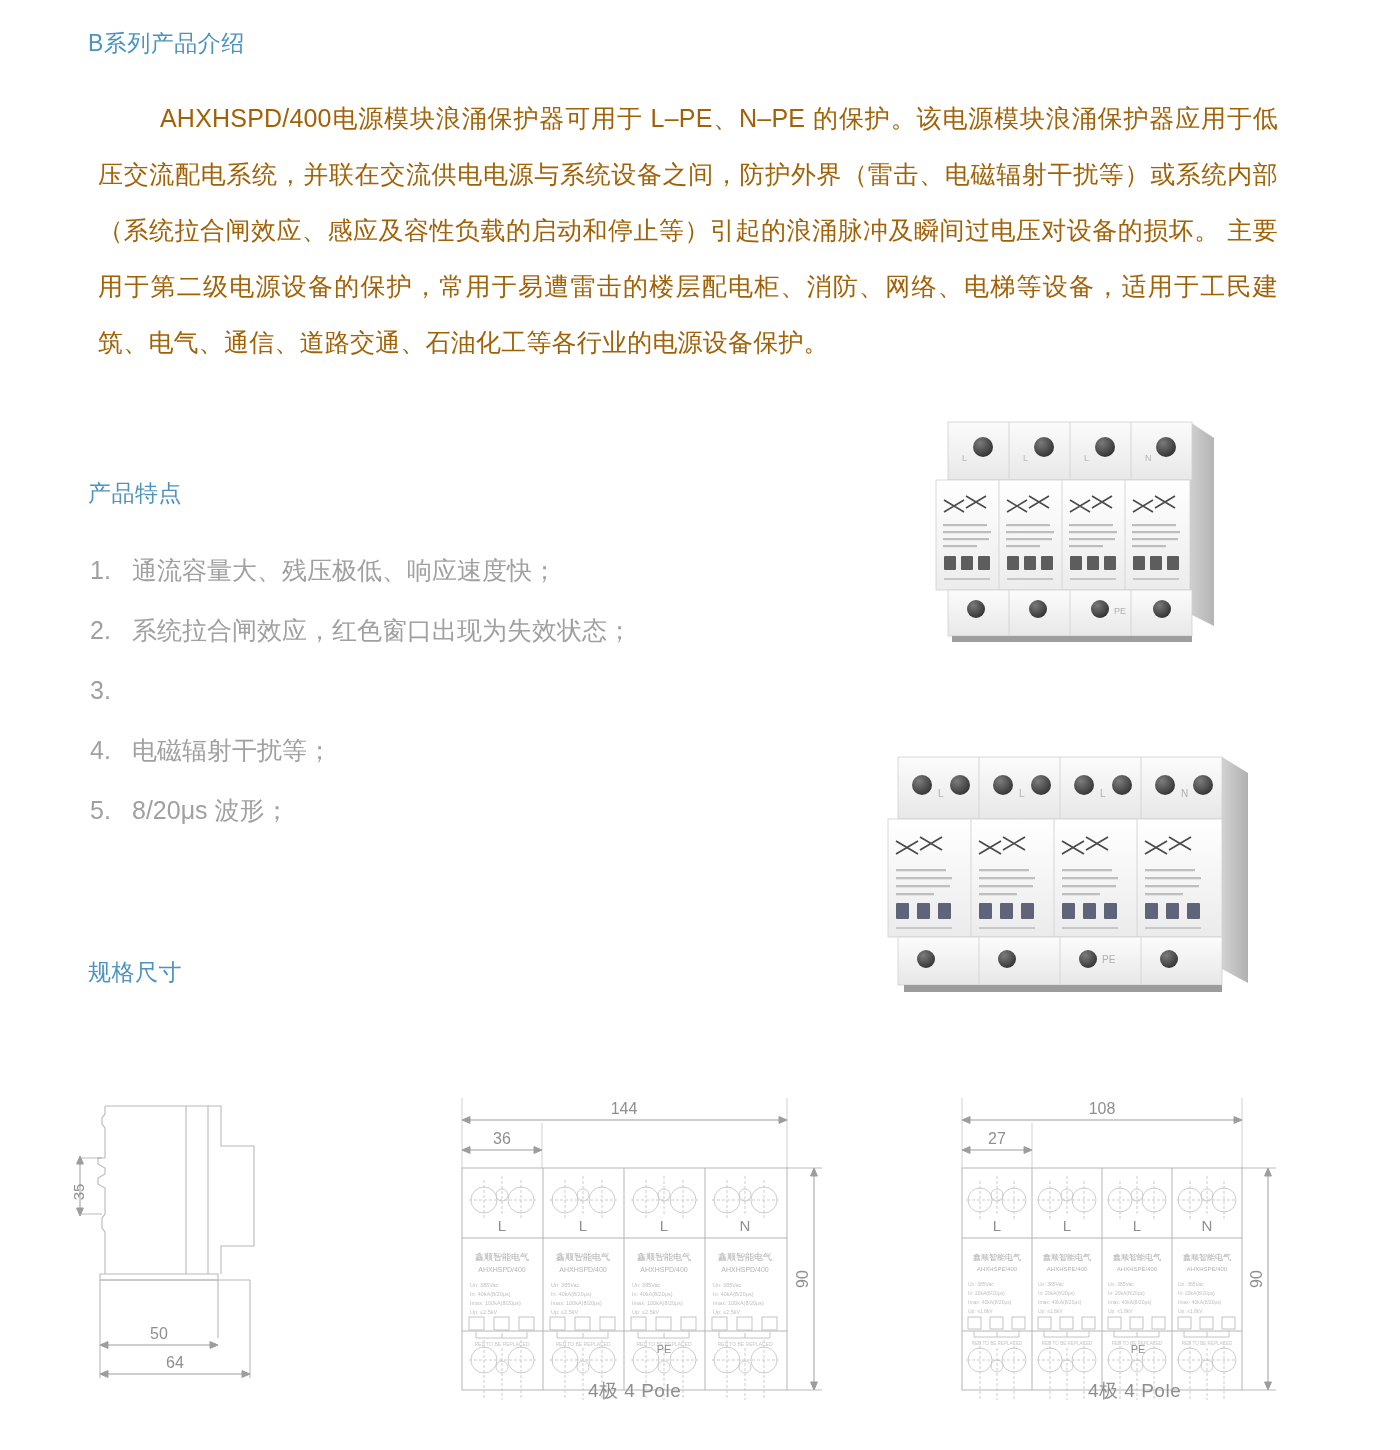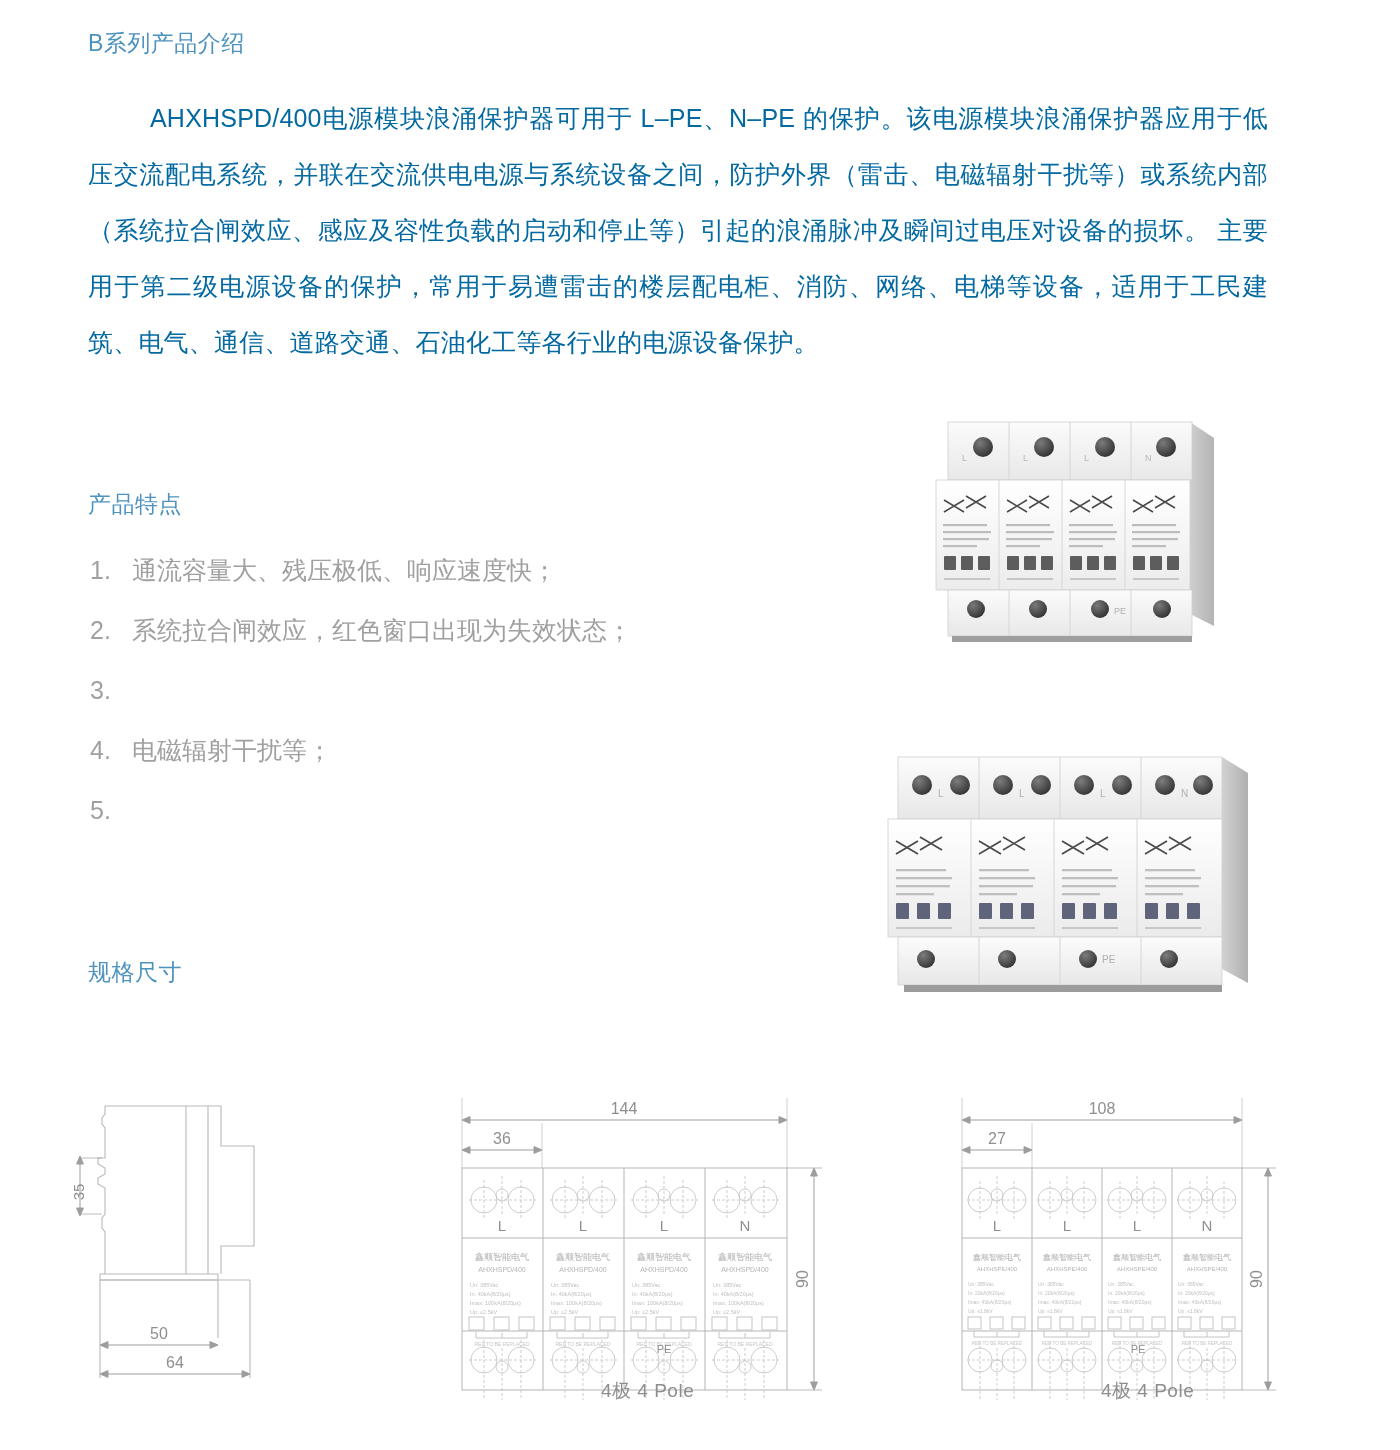--- a/index.html
+++ b/index.html
@@ -21,32 +21,32 @@
   
   .section-heading {
     position: absolute;
     font-size: 23px;
     font-weight: normal;
     color: #4e93bd;
     letter-spacing: 0.5px;
     white-space: nowrap;
   }
   #heading-b-series { left: 88px; top: 28px; }
-  #heading-features { left: 88px; top: 489px; text-align: center; }
+  #heading-features { left: 88px; top: 478px; text-align: center; }
   #heading-dimensions { left: 88px; top: 957px; }
 
   
   #intro-paragraph {
     position: absolute;
-    left: 88px;
+    left: 98px;
     top: 90px;
     width: 1180px;
     font-size: 25px;
     line-height: 56px;
-    color: #0369a1;
+    color: #a16207;
     text-indent: 62px;
     text-align: justify;
     text-justify: inter-character;
     letter-spacing: 0.2px;
   }
 
   
   #feature-list {
     position: absolute;
     left: 90px;
@@ -80,21 +80,20 @@
   #drawing-side-view  { left: 58px;  top: 1088px; width: 280px; height: 330px; }
   #drawing-4pole-144  { left: 442px; top: 1088px; width: 400px; height: 330px; }
   #drawing-4pole-108  { left: 942px; top: 1088px; width: 352px; height: 330px; }
 
   .drawing-caption {
     position: absolute;
     font-size: 19px;
     color: #8e8e8e;
     white-space: nowrap;
     letter-spacing: 0.5px;
-    margin-left: 13px;
   }
   #caption-144 { left: 588px; top: 1378px; }
   #caption-108 { left: 1088px; top: 1378px; }
 
   svg { display: block; overflow: visible; }
 </style>
 </head>
 <body>
 
 <div class="page">
@@ -116,20 +115,21 @@
     </li>
     <li>
       <span class="num">3.</span>
     </li>
     <li>
       <span class="num">4.</span>
       <span>电磁辐射干扰等；</span>
     </li>
     <li>
       <span class="num">5.</span>
+      <span>8/20μs 波形；</span>
     </li>
   </ul>
 
   <div class="photo" id="product-photo-1">
     <svg width="320" height="245" viewBox="0 0 320 245">
       <defs>
         <linearGradient id="caseTop" x1="0" y1="0" x2="0" y2="1">
           <stop offset="0" stop-color="#fbfbfb"></stop>
             <stop offset="1" stop-color="#e8e8e8"></stop>
         </linearGradient>

